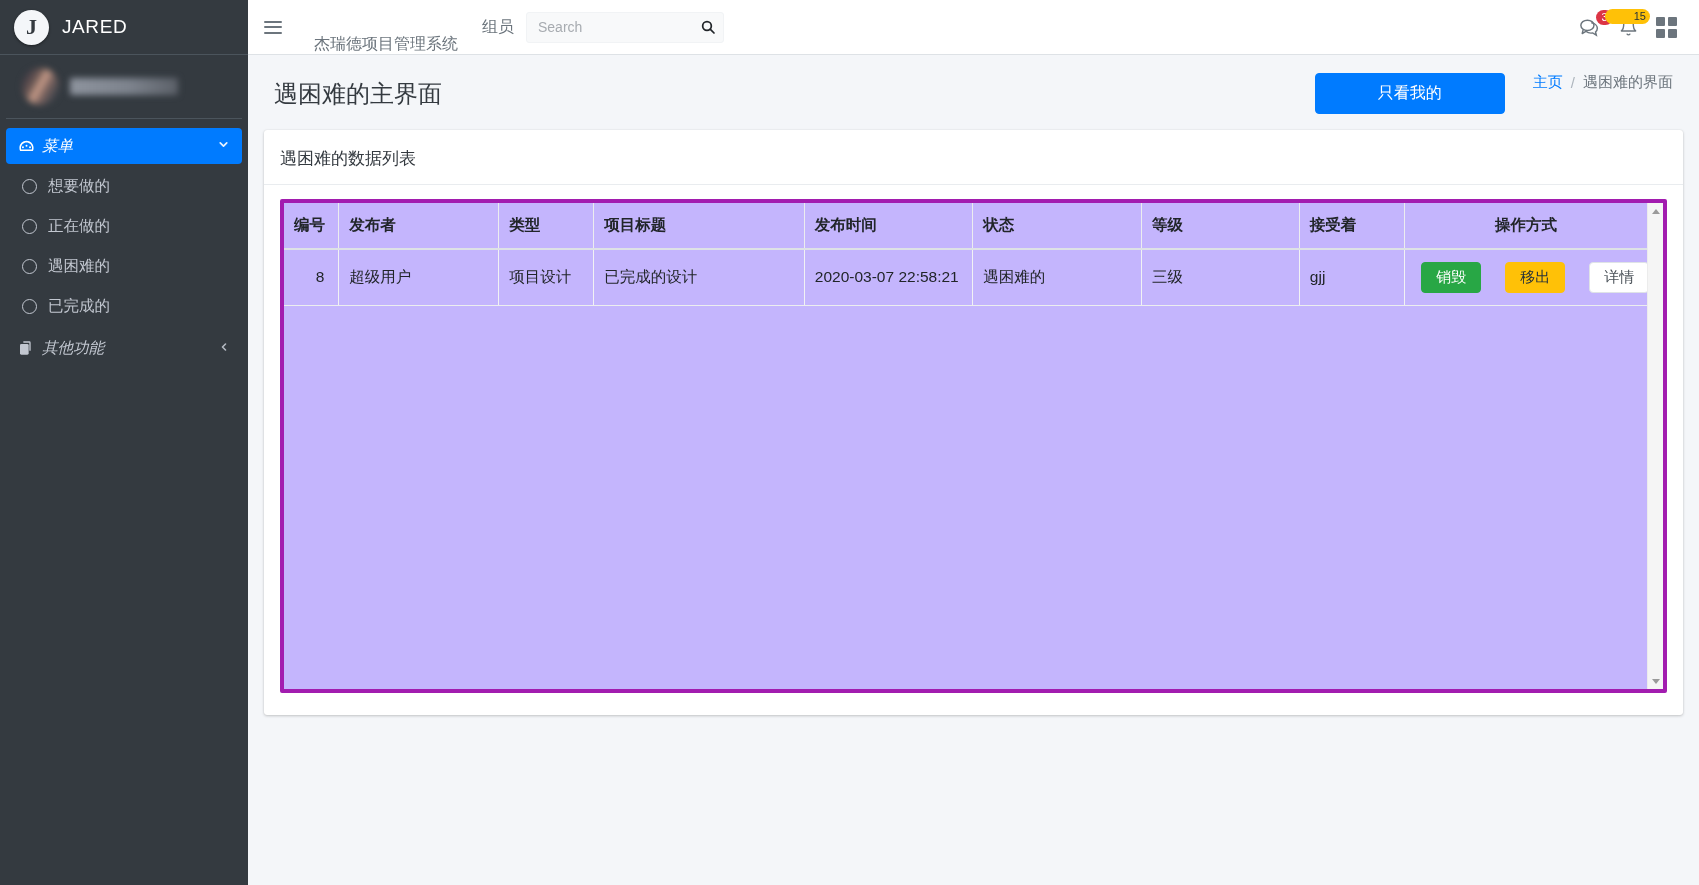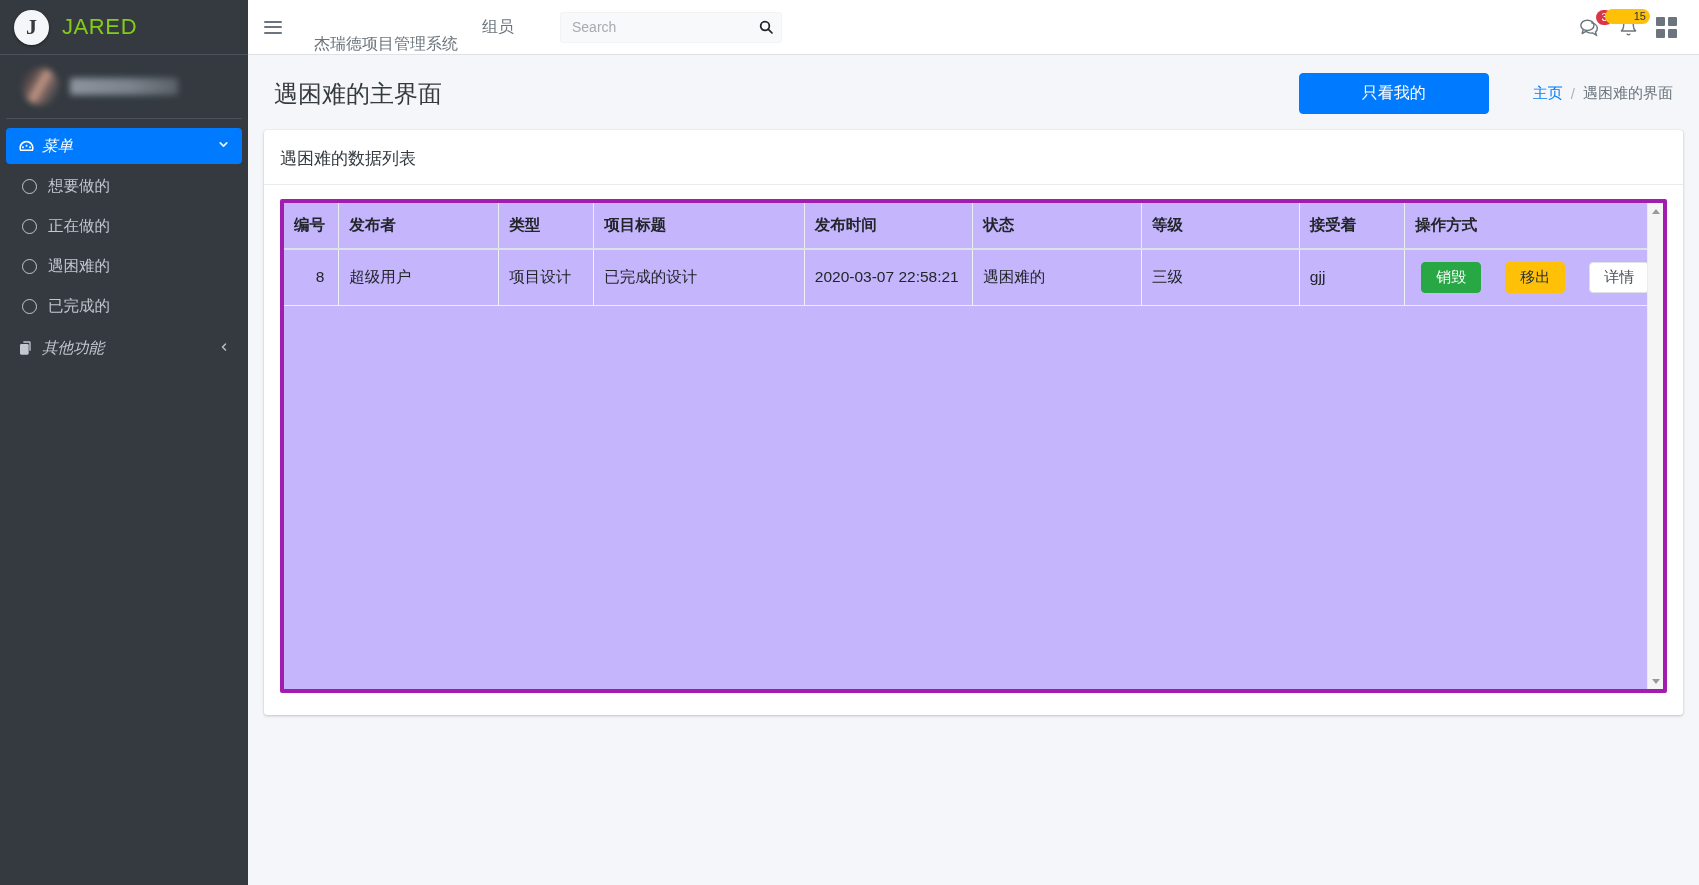--- a/index.html
+++ b/index.html
@@ -24,21 +24,21 @@
   }
   .brand-logo {
     width: 35px; height: 35px; border-radius: 50%;
     background: #f4f6f9;
     display: flex; align-items: center; justify-content: center;
     color: #343a40; font-size: 22px; font-weight: 700;
     font-family: "Liberation Serif", serif;
     box-shadow: 0 1px 3px rgba(0,0,0,.45);
   }
   .brand-text {
-    font-size: 22px; color: #84cc16; letter-spacing: .6px;
+    font-size: 19px; color: #ffffff; letter-spacing: .6px;
     font-weight: 400;
   }
   .user-panel {
     display: flex; align-items: center; gap: 11px;
     padding: 13px 11px 13px 16px;
     border-bottom: 1px solid #4b545c;
     margin: 0 6px;
   }
   .user-avatar {
     width: 37px; height: 37px; border-radius: 50%;
@@ -80,22 +80,22 @@
     padding: 0 16px 0 14px; border-bottom: 1px solid #dee2e6;
     flex: none;
   }
   .hamburger { width: 22px; display: flex; flex-direction: column; gap: 3.5px; cursor: pointer; padding: 4px 2px; }
   .hamburger span { display: block; height: 2px; background: #6c757d; border-radius: 1px; }
   .topnav-link {
     color: #6c757d; font-size: 16px; padding: 0 12px; cursor: pointer; white-space: nowrap;
   }
   .topnav-link.first { margin-left: 18px; margin-top: 35px; }
   .search-wrap {
-    position: relative; margin-left: 34px;
-    width: 222px; height: 31px;
+    position: relative; margin-left: 0;
+    width: 198px; height: 31px;
   }
   .search-input {
     width: 100%; height: 100%;
     background: #f8f9fa; border: 1px solid #f1f3f5; border-radius: 3px;
     padding: 0 32px 0 11px; font-size: 14px; color: #495057;
     font-family: "Liberation Sans", sans-serif; outline: none;
   }
   .search-input::placeholder { color: #a7abb0; }
   .search-btn {
     position: absolute; right: 0; top: 0; width: 32px; height: 31px;
@@ -117,21 +117,21 @@
   .grid-icon i { background: #6c757d; display: block; border-radius: 1px; }
 
   .content-header {
     padding: 18px 26px 8px 26px;
     display: flex; align-items: center; flex: none;
   }
   .page-title {
     font-size: 24px; color: #343a40; font-weight: 400;
     white-space: nowrap;
   }
-  .header-right { margin-left: auto; display: flex; align-items: center; gap: 44px; }
+  .header-right { margin-left: auto; display: flex; align-items: flex-start; gap: 28px; }
   .btn-primary {
     background: #007bff; border: 1px solid #007bff; color: #fff;
     font-size: 16px; border-radius: 4px; padding: 9px 62px; cursor: pointer;
     font-family: "Liberation Sans", sans-serif; white-space: nowrap;
   }
   .breadcrumb { display: flex; align-items: center; gap: 8px; font-size: 15px; white-space: nowrap; }
   .breadcrumb .bc-link { color: #007bff; cursor: pointer; }
   .breadcrumb .bc-sep { color: #adb5bd; }
   .breadcrumb .bc-current { color: #6c757d; }
 
@@ -152,21 +152,21 @@
     display: flex;
   }
   .table-inner { flex: 1 1 auto; min-width: 0; overflow: hidden; }
   table { width: 100%; border-collapse: collapse; table-layout: fixed; }
   thead th {
     text-align: left; font-size: 15.5px; color: #212529; font-weight: 700;
     padding: 12px 10px; border-bottom: 2px solid #dee2e6;
     border-right: 1px solid #ecedef;
     white-space: nowrap;
   }
-  thead th:last-child { border-right: none; }
+  thead th:last-child { border-right: none; text-align: center; }
   tbody td {
     font-size: 15.5px; color: #212529; padding: 10px 10px;
     border-bottom: 1px solid #eceeef; border-right: 1px solid #f1f2f4;
     white-space: nowrap; overflow: hidden; text-overflow: ellipsis;
   }
   tbody td:last-child { border-right: none; }
   td.num { text-align: right; padding-right: 14px; }
   .actions { display: flex; gap: 24px; padding: 2px 6px; }
   .btn-sm {
     font-size: 15px; border-radius: 4px; padding: 6px 14px;

